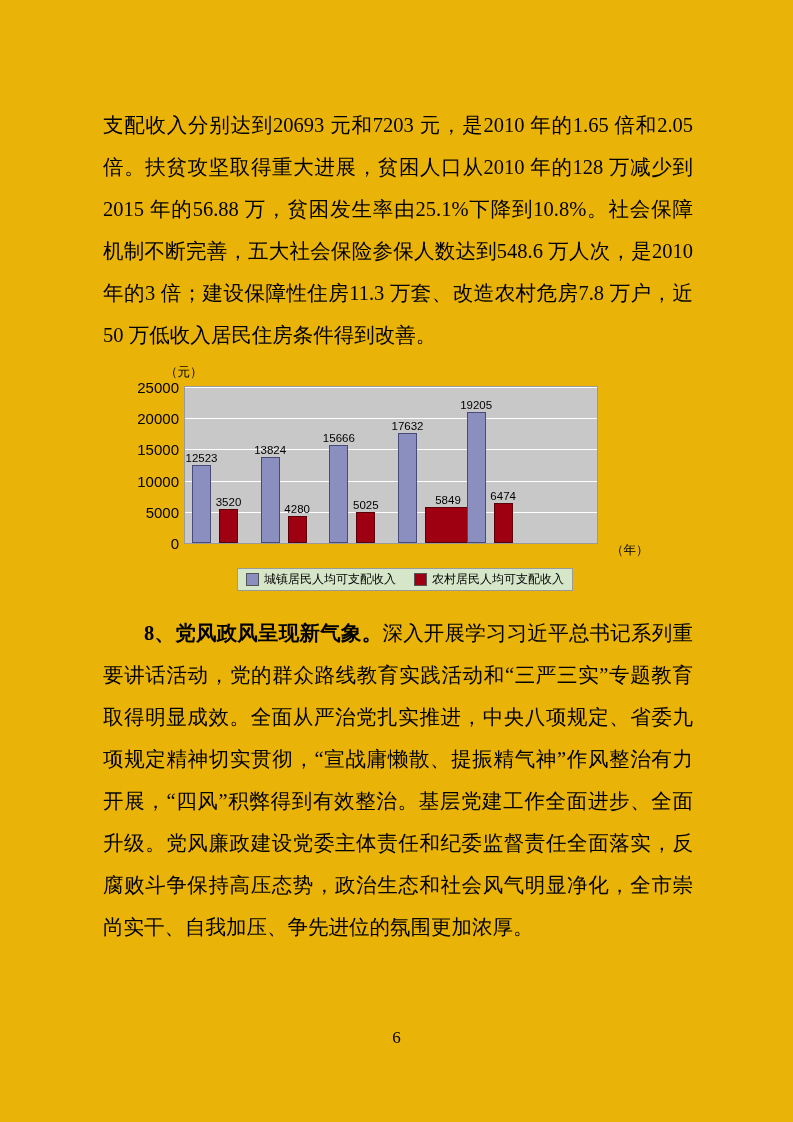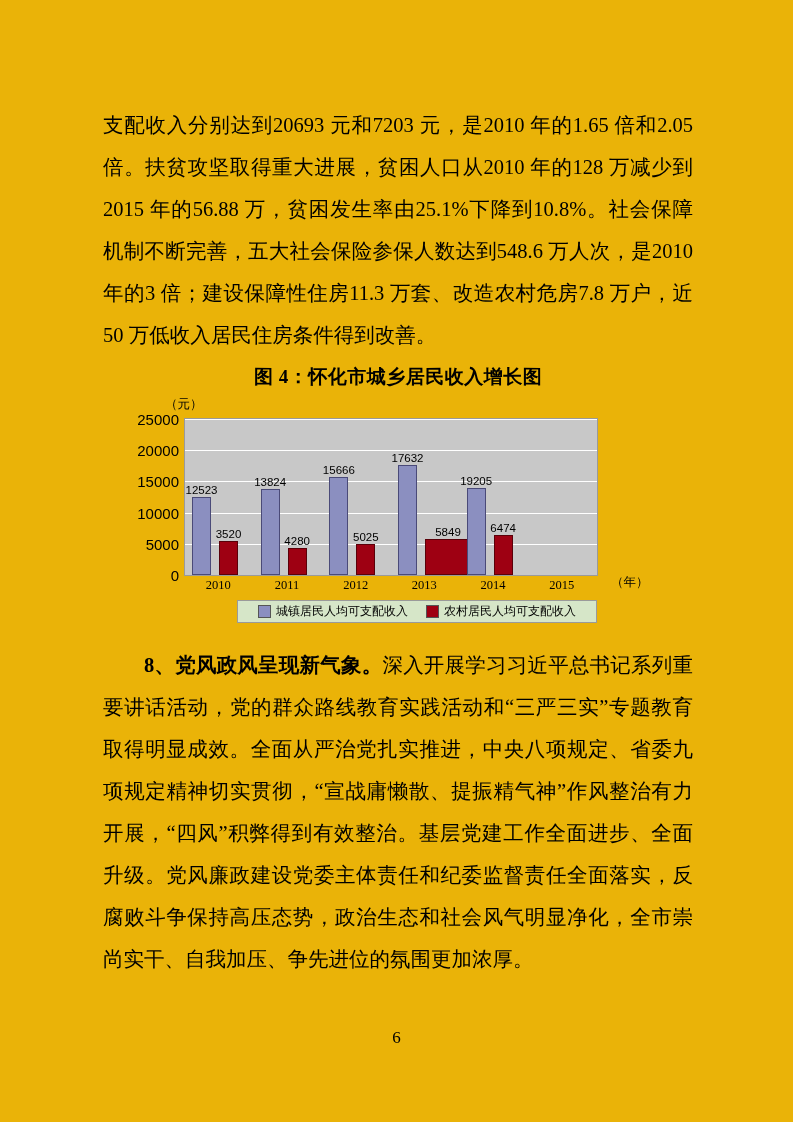--- a/index.html
+++ b/index.html
@@ -151,21 +151,21 @@
     font-size: 12.5px;
     color: #000;
     font-family: "Liberation Serif", serif;
   }
   .legend {
     position: absolute;
     left: 134px;
     top: 204px;
     border: 1px solid #9a9a9a;
     background: #d6e6c8;
-    padding: 2px 20px;
+    padding: 2px 8px;
     display: flex;
     gap: 18px;
     align-items: flex-end;
     font-size: 12px;
     color: #000;
     font-family: "Liberation Serif", serif;
   }
   .legend-item {
     display: flex;
     align-items: center;
@@ -194,21 +194,20 @@
 </head>
 <body>
 
 <div class="page">
 
   <div class="content">
 
     <p class="para">支配收入分别达到20693 元和7203 元，是2010 年的1.65 倍和2.05 倍。扶贫攻坚取得重大进展，贫困人口从2010 年的128 万减少到2015 年的56.88 万，贫困发生率由25.1%下降到10.8%。社会保障机制不断完善，五大社会保险参保人数达到548.6 万人次，是2010 年的3 倍；建设保障性住房11.3 万套、改造农村危房7.8 万户，近50 万低收入居民住房条件得到改善。</p>
 
     <div class="figure">
-      <div class="fig-title">图 4：怀化市城乡居民收入增长图</div>
 
       <div class="chart-wrap">
         <div class="unit-label">（元）</div>
         <div class="x-unit-label">（年）</div>
 
         <div class="plot" id="plot">
             <div class="ytick-wrap" style="top: 156px;">
               <div class="ytick">0</div>
             </div>
             <div class="gridline" style="top: 124.8px;"></div>
@@ -257,35 +256,27 @@
             </div>
             <div class="group" style="left: 206px; width: 68.6667px;">
               <div class="bar urban" style="height: 110.024px;">
                 <span class="bar-label">17632</span>
               </div>
               <div class="bar rural" style="height: 36.4978px; padding-left: 44px;">
                 <span class="bar-label">5849</span>
               </div>
             </div>
             <div class="group" style="left: 274.667px; width: 68.6667px;">
-              <div class="bar urban" style="height: 87px; padding-left: 16px;">
+              <div class="bar urban" style="height: 131px; padding-left: 16px;">
                 <span class="bar-label">19205</span>
               </div>
               <div class="bar rural" style="height: 40.3978px;">
                 <span class="bar-label">6474</span>
               </div>
             </div>
-          </div>
-        <div class="xaxis" id="xaxis">
-            <div class="xtick" style="left: 34.3333px;">2010</div>
-            <div class="xtick" style="left: 103px;">2011</div>
-            <div class="xtick" style="left: 171.667px;">2012</div>
-            <div class="xtick" style="left: 240.333px;">2013</div>
-            <div class="xtick" style="left: 309px;">2014</div>
-            <div class="xtick" style="left: 377.667px;">2015</div>
           </div>
 
         <div class="legend">
           <div class="legend-item">
             <span class="swatch urban"></span>
             <span>城镇居民人均可支配收入</span>
           </div>
           <div class="legend-item">
             <span class="swatch rural"></span>
             <span>农村居民人均可支配收入</span>

